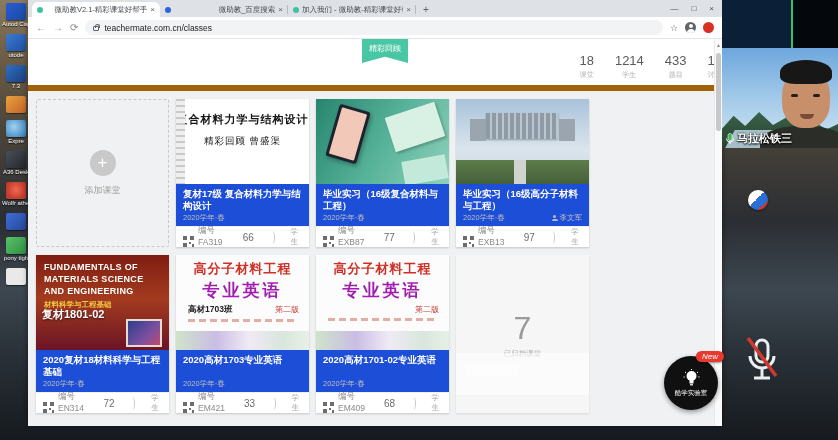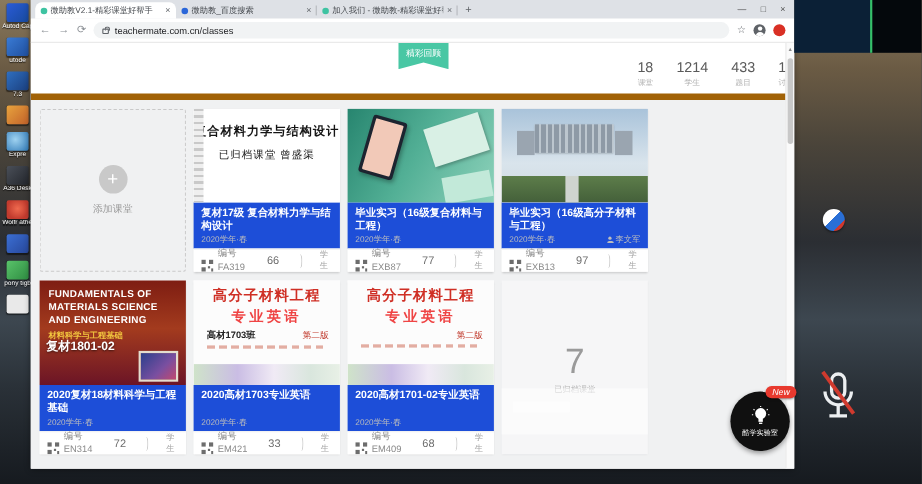--- a/index.html
+++ b/index.html
@@ -20,21 +20,21 @@
   .ic4{background:radial-gradient(circle at 40% 40%,#9fd2f0,#2d77b5);} .ic5{background:linear-gradient(135deg,#4a4f58,#23262c);}
   .ic6{background:radial-gradient(circle at 50% 45%,#ef6a4f,#c23b2e 70%);} .ic7{background:linear-gradient(135deg,#3b6fd4,#27479a);}
   .ic8{background:linear-gradient(135deg,#59c36a,#2f8d42);} .ic9{background:#e9e9e9;}
 
   
   .browser { position:absolute; left:28px; top:0; width:694px; height:426px; background:#fff; z-index:2;
     box-shadow:0 0 6px rgba(0,0,0,.45); display:flex; flex-direction:column; }
 
   .tabbar { height:17px; background:#dee1e6; display:flex; align-items:flex-end; padding-left:4px; flex:none; }
   .tab { width:128px; height:15px; display:flex; align-items:center; gap:3px; padding:0 5px; font-size:7.5px; color:#45494e;
-    border-radius:6px 6px 0 0; position:relative; cursor:default; }
+    border-radius:6px 6px 0 0; position:relative; cursor:default;text-align:right; }
   .tab.active { background:#fff; }
   .tab:not(.active)::after { content:''; position:absolute; right:0; top:3px; bottom:3px; width:1px; background:#b5b8bd; }
   .tab-title { flex:1; overflow:hidden; white-space:nowrap; }
   .tab-close { font-size:8px; color:#5f6368; }
   .fav { width:6px; height:6px; border-radius:50%; flex:none; }
   .fav-tm { background:#3ec3a2; } .fav-bd { background:#2a66d9; }
   .newtab { font-size:10px; color:#5f6368; padding:0 7px 2px 7px; }
   .winbtns { margin-left:auto; display:flex; gap:13px; align-items:center; padding:0 8px 4px 0; font-size:8px; color:#4a4a4a; }
 
   .toolbar { height:22px; background:#fff; border-bottom:1px solid #e6e6e6; display:flex; align-items:center; gap:7px; padding:0 8px; flex:none; }
@@ -119,21 +119,21 @@
 
   .cov-en { background:linear-gradient(180deg,#7e1d12,#a33b1e 46%,#6b1426); padding:6px 4px 0 8px; }
   .en-t { font-size:9px; font-weight:bold; color:#fff; letter-spacing:.3px; line-height:1.35; }
   .en-sub { font-size:7.5px; color:#f3c73f; margin-top:3px; font-weight:bold; }
   .en-ovl { position:absolute; left:6px; top:52px; font-size:11px; font-weight:bold; color:#fff; text-shadow:0 1px 2px rgba(0,0,0,.6); }
   .en-book { position:absolute; right:7px; bottom:3px; width:36px; height:28px; border:2px solid #e4ddcf;
     background:linear-gradient(135deg,#2b3f8c,#7a4fa0 60%,#c2486f); }
 
   .cov-em { background:#fcfcfc; text-align:center; padding-top:5px; }
   .em-1 { font-size:13px; font-weight:bold; color:#cf2f25; letter-spacing:1px; }
-  .em-2 { font-size:13px; font-weight:bold; color:#ef4444; letter-spacing:3px; margin-top:1px; }
+  .em-2 { font-size:17px; font-weight:bold; color:#a21caf; letter-spacing:3px; margin-top:1px; }
   .em-3 { display:flex; justify-content:space-between; padding:2px 10px 0 12px; align-items:baseline; }
   .em-cls { font-size:8.5px; font-weight:bold; color:#222; }
   .em-ed { font-size:8px; color:#c0392b; margin-left:auto; }
   .em-line { height:3px; margin:3px auto 0 auto; width:82%;
     background:repeating-linear-gradient(90deg,#d88c7c 0 7px,transparent 7px 11px); opacity:.7; }
   .em-strip { position:absolute; left:0; right:0; bottom:0; height:19px;
     background:linear-gradient(90deg,#cfe3c9,#cabde4 30%,#f0eaf5 55%,#d9e6dd 80%,#e8f0e6); }
 
   
   .sbar { position:absolute; right:0; top:0; bottom:0; width:8px; background:#fafafa; border-left:1px solid #e8e8e8; }
@@ -284,21 +284,21 @@
       <div class="grid">
 
         <div class="card addcard">
           <div class="plus">+</div>
           <div class="add-l">添加课堂</div>
         </div>
 
         <div class="card">
           <div class="cover cov-fa">
             <div class="fa-t">复合材料力学与结构设计</div>
-            <div class="fa-a">已归档课堂 曾盛渠</div>
+            <div class="fa-a">精彩回顾 曾盛渠</div>
           </div>
           <div class="tbar">
             <div class="ttl">复材17级 复合材料力学与结构设计</div>
             <div class="trm">
                 <span>2020学年·春</span>
               </div>
           </div>
           <div class="cfoot">
             <svg class="qr" width="11" height="11" viewBox="0 0 11 11">
                 <rect x="0" y="0" width="4" height="4" fill="#6d6d6d"></rect>
@@ -507,20 +507,38 @@
         <line x1="0.5" y1="8" x2="1.7" y2="8"></line>
         <line x1="16.5" y1="8" x2="15.3" y2="8"></line>
       </g>
   </svg>
   <span class="fab-label">酷学实验室</span>
 </div>
 <div class="fab-new">New</div>
 
 <div class="rightcol">
   <div class="call-top"></div>
+  <div class="webcam">
+    <div class="wc-mtn"></div>
+    <div class="wc-river"></div>
+    <div class="wc-body"></div>
+    <div class="wc-head"></div>
+    <div class="wc-hair"></div>
+    <div class="wc-eye1"></div>
+    <div class="wc-eye2"></div>
+    <div class="wc-mouth"></div>
+    <div class="nametag">
+      <svg width="10" height="12" viewBox="0 0 10 12">
+        <rect x="3" y="0.5" width="4" height="7" rx="2" fill="#35b84a" stroke="#fff" stroke-width="0.6"></rect>
+        <path d="M1.5 5.5 a3.5 3.5 0 0 0 7 0" fill="none" stroke="#fff" stroke-width="1"></path>
+        <line x1="5" y1="9" x2="5" y2="11" stroke="#fff" stroke-width="1"></line>
+      </svg>
+      <span>马拉松铁三</span>
+    </div>
+  </div>
   <div class="app-dot"></div>
   <div class="muted-mic">
     <svg width="40" height="52" viewBox="0 0 40 52">
       <rect x="14" y="4" width="12" height="22" rx="6" fill="none" stroke="#eceff1" stroke-width="3"></rect>
       <path d="M8 20 a12 12 0 0 0 24 0" fill="none" stroke="#eceff1" stroke-width="3"></path>
       <line x1="20" y1="33" x2="20" y2="42" stroke="#eceff1" stroke-width="3"></line>
       <line x1="12" y1="42" x2="28" y2="42" stroke="#eceff1" stroke-width="3"></line>
       <line x1="6" y1="2" x2="34" y2="40" stroke="#d03a2e" stroke-width="3.5"></line>
     </svg>
   </div>

